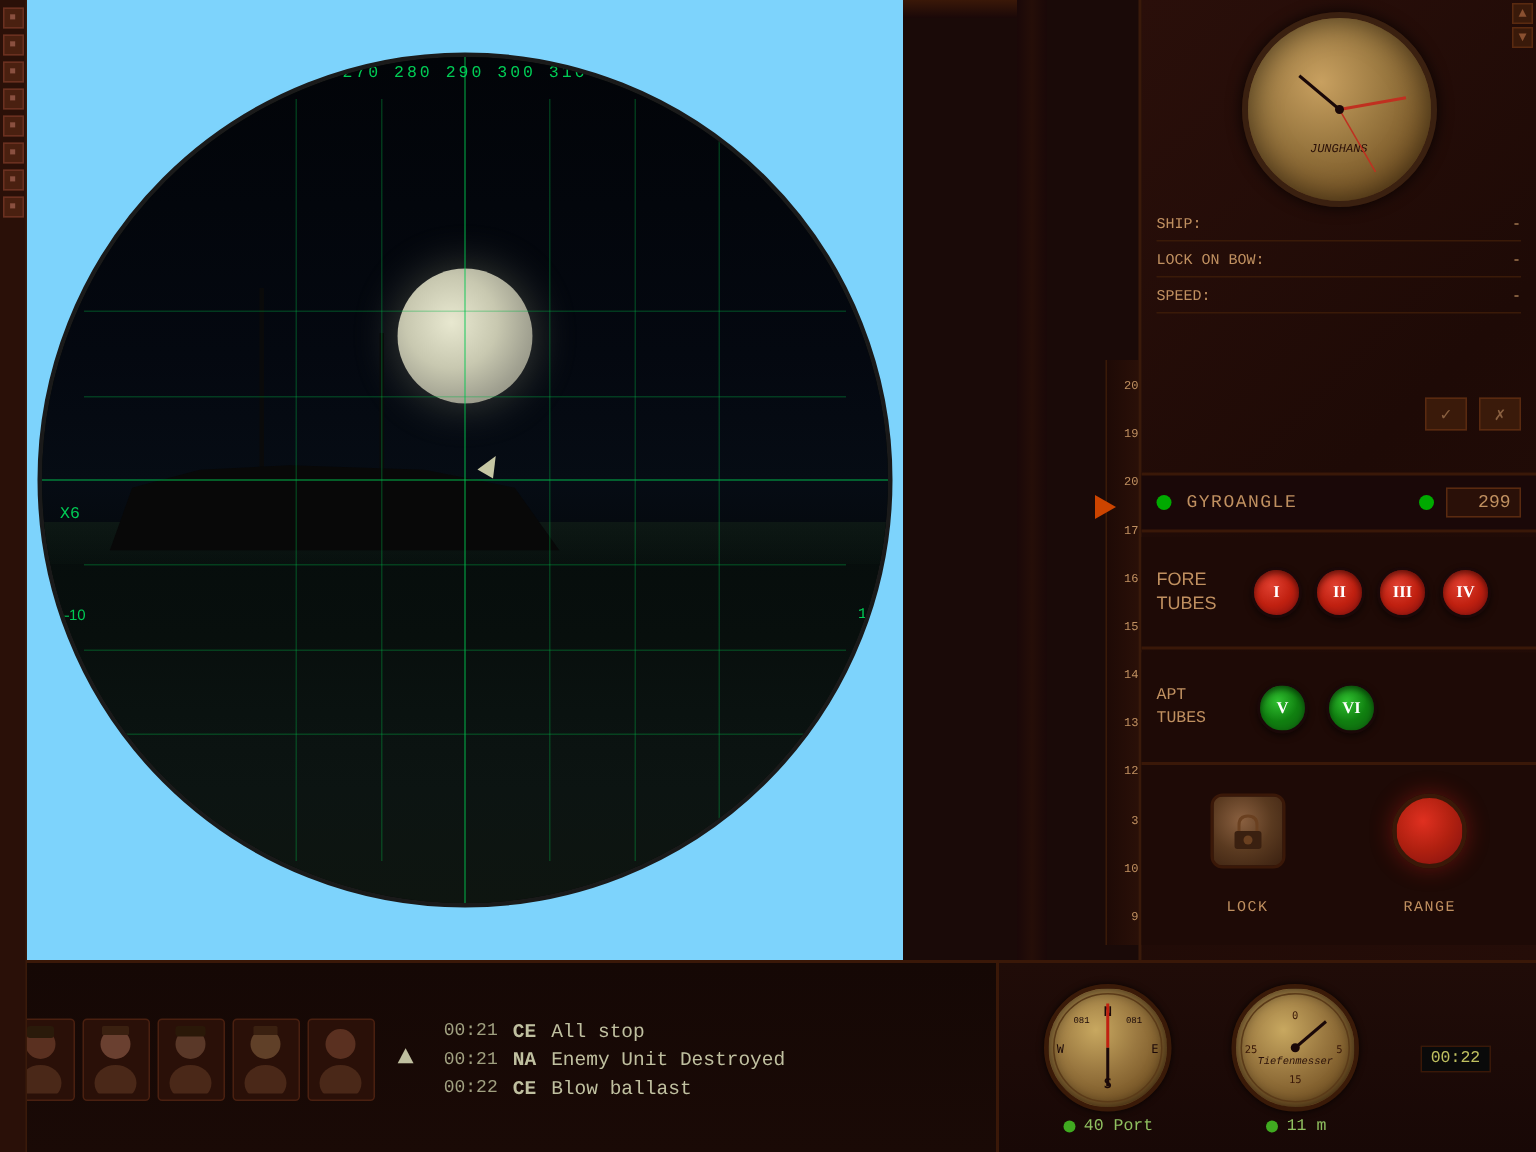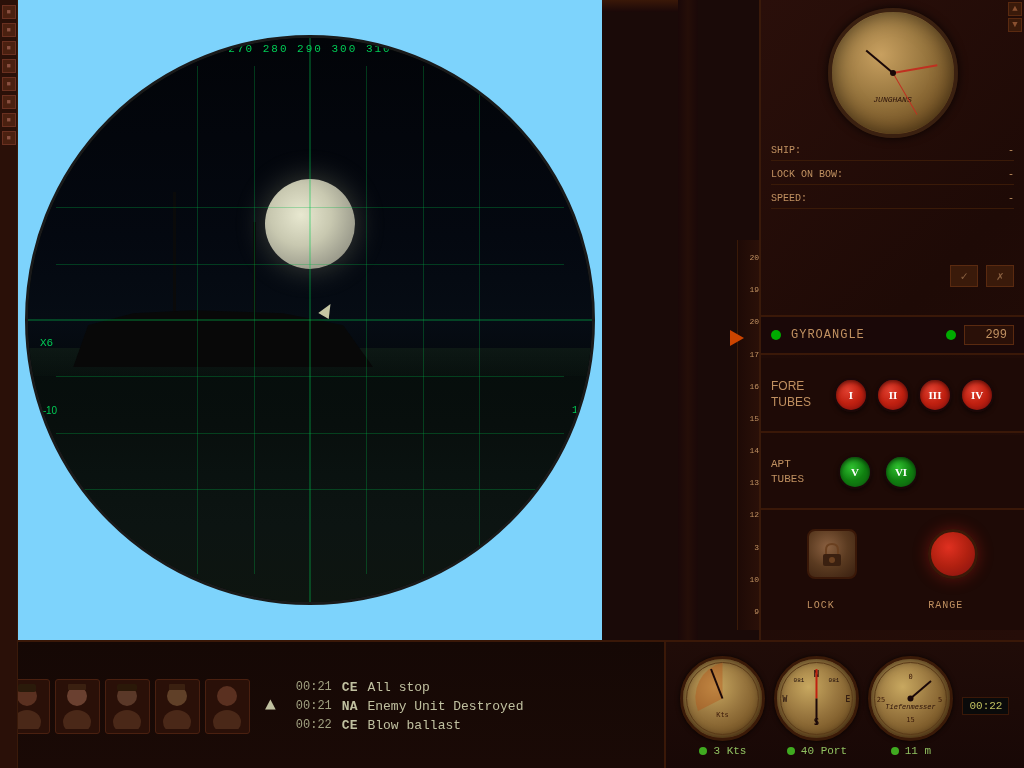--- a/index.html
+++ b/index.html
@@ -493,20 +493,21 @@
       height: 120px;
       background: #1e0a06;
       display: flex;
       align-items: center;
       justify-content: space-around;
       padding: 10px;
     }
     .lock-fire-group {
       display: flex;
       flex-direction: column;
+      align-items: center;
       gap: 21px;
     }
     #lock-handle {
       width: 50px;
       height: 50px;
       background: radial-gradient(circle at 40% 35%, #8a6040 0%, #5a3a20 50%, #3a2010 100%);
       border: 2px solid #3a1808;
       border-radius: 8px;
       display: flex;
       align-items: center;
@@ -930,36 +931,20 @@
     </div>
     <div class="message-row">
       <span class="msg-time">00:22</span>
       <span class="msg-sender">CE</span>
       <span>Blow ballast</span>
     </div>
   </div>
 
   <div id="bottom-gauges">
 
-    <div class="gauge-container">
-      <div class="gauge-circle">
-        <svg width="79" height="79" viewBox="0 0 79 79">
-
-          <circle cx="39.5" cy="39.5" r="36" fill="none" stroke="#5a3a18" stroke-width="1"></circle>
-
-          <path d="M39.5,39.5 L15,52 A36,36 0 0,1 39.5,3.5 Z" fill="rgba(180,80,20,0.4)"></path>
-          <line x1="39.5" y1="39.5" x2="28" y2="10" stroke="#1a0808" stroke-width="2"></line>
-          <text x="39.5" y="58" fill="#3a1808" font-size="7" text-anchor="middle" font-family="monospace">Kts</text>
-        </svg>
-      </div>
-      <div class="status-indicator">
-        <div class="status-dot"></div>
-        <span>3 Kts</span>
-      </div>
-    </div>
 
     <div class="gauge-container">
       <div class="gauge-circle">
         <svg width="79" height="79" viewBox="0 0 79 79">
           <circle cx="39.5" cy="39.5" r="36" fill="none" stroke="#5a3a18" stroke-width="1"></circle>
           <text x="39.5" y="18" fill="#1a0808" font-size="9" text-anchor="middle" font-family="monospace" font-weight="bold">N</text>
           <text x="39.5" y="66" fill="#1a0808" font-size="9" text-anchor="middle" font-family="monospace" font-weight="bold">S</text>
           <text x="8" y="43" fill="#1a0808" font-size="8" text-anchor="middle" font-family="monospace">W</text>
           <text x="71" y="43" fill="#1a0808" font-size="8" text-anchor="middle" font-family="monospace">E</text>
 

